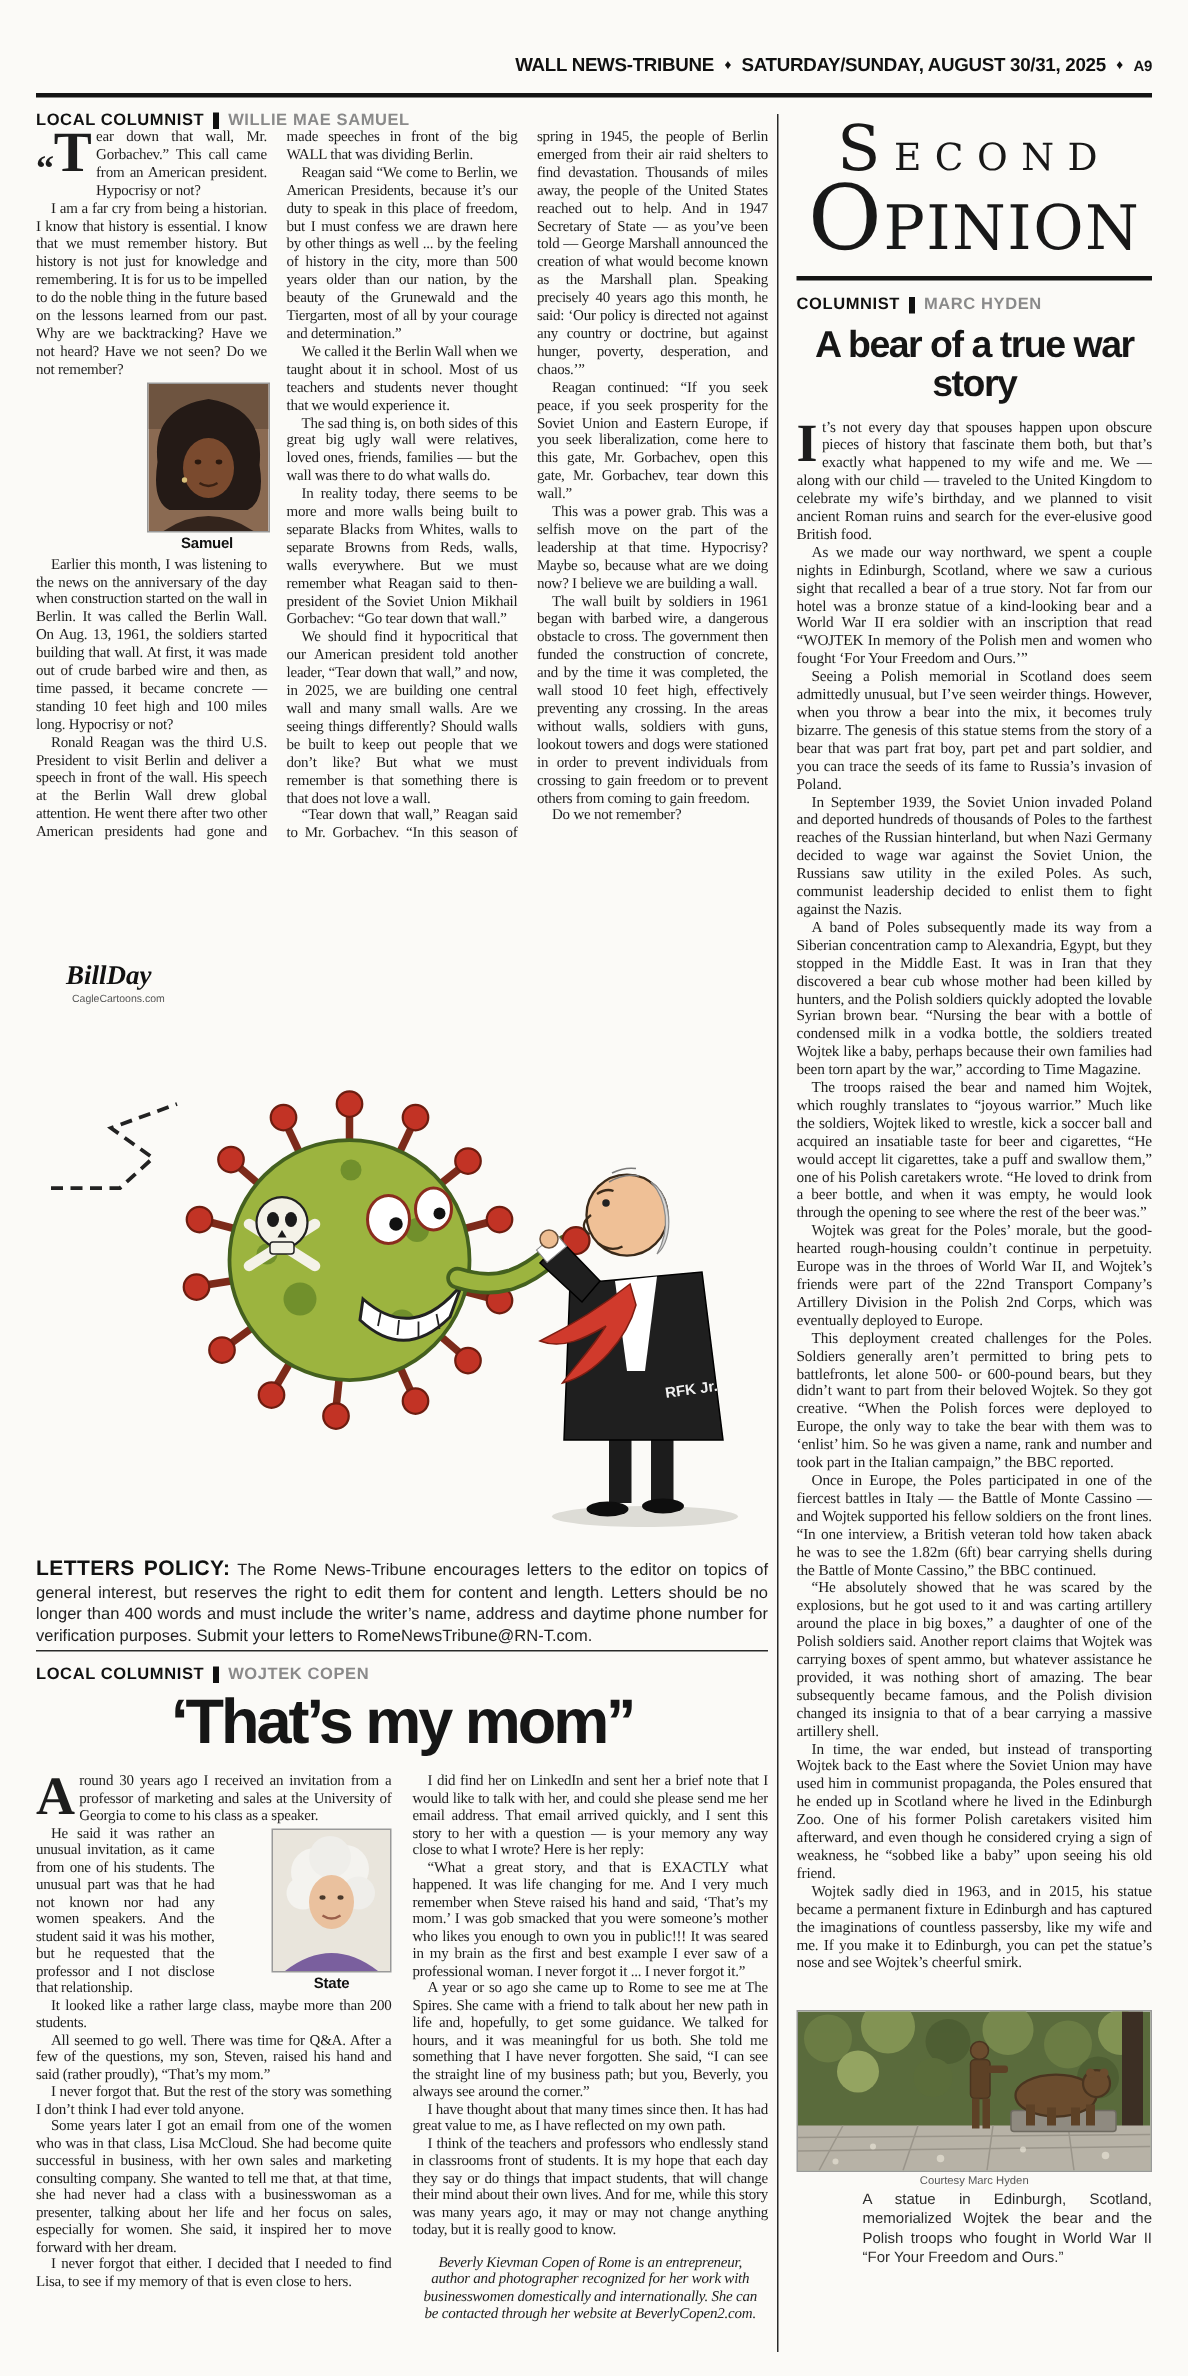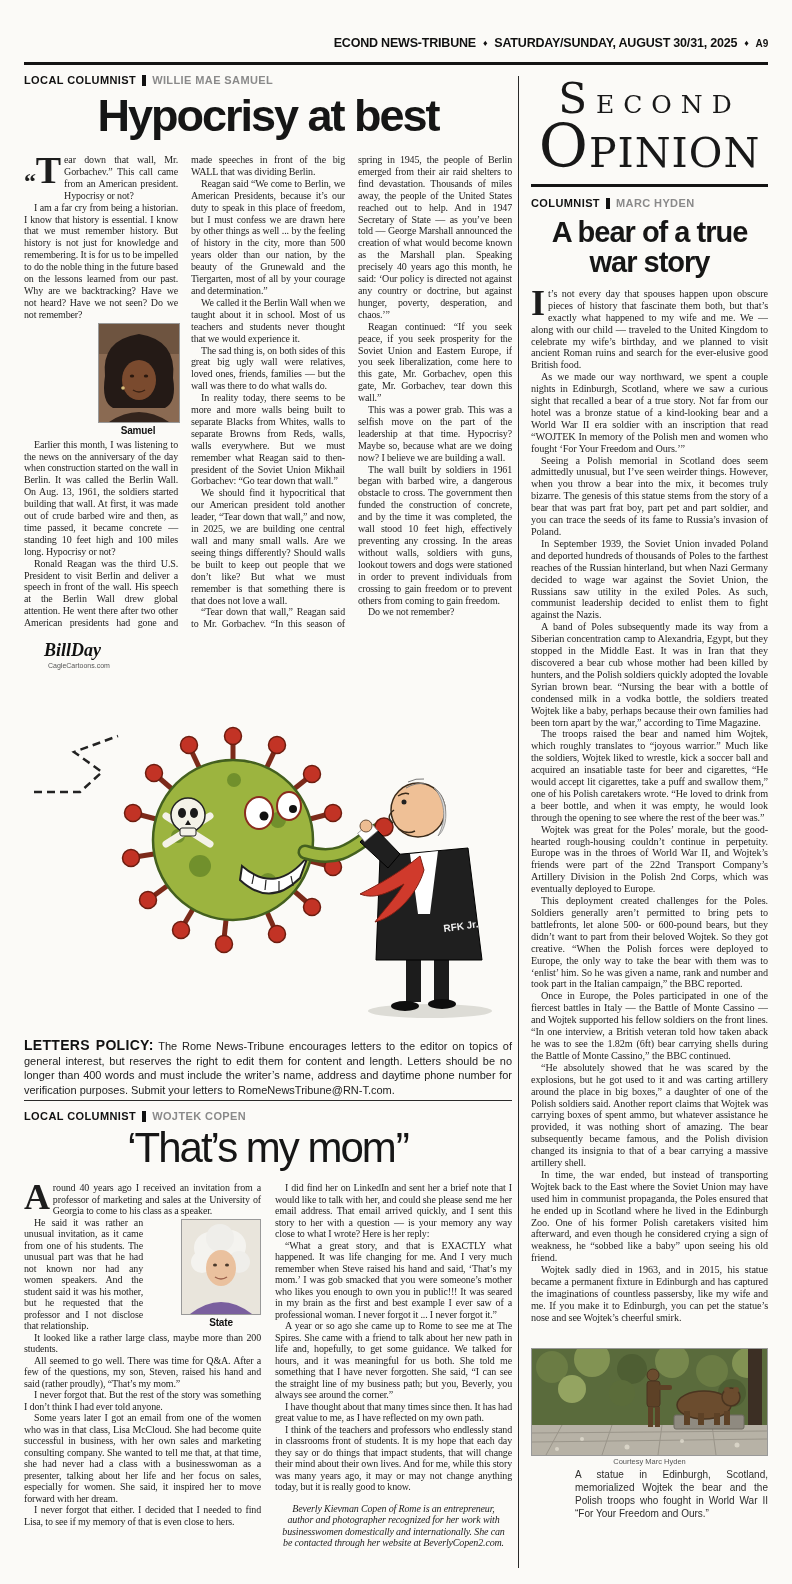--- a/index.html
+++ b/index.html
@@ -44,63 +44,62 @@
   .cartoon{position:absolute;left:28px;top:630px;width:484px;height:396px;}
 
   
   .letters{position:absolute;left:24px;top:1038px;width:488px;font-family:"Liberation Sans",sans-serif;
            font-size:11px;line-height:14.5px;color:#222;text-align:justify;}
   .letters b{font-size:14px;letter-spacing:.3px;color:#111;}
   .mid-rule{position:absolute;left:24px;top:1100px;width:488px;height:1px;background:#2a2a2a;}
 
   
   .copen{position:absolute;left:24px;top:1110px;width:488px;}
-  .copen h1{font-family:"Liberation Sans",sans-serif;font-weight:normal;font-size:42px;
+  .copen h1{font-family:"Liberation Sans",sans-serif;font-weight:bold;font-size:42px;
             letter-spacing:-2px;text-align:center;margin:2px 0 10px 0;color:#161616;}
   .cols2{column-count:2;column-gap:14px;font-family:"Liberation Serif",serif;font-size:10px;
          line-height:11.5px;letter-spacing:-.15px;text-align:justify;height:392px;overflow:hidden;}
 
   
   .vdiv{position:absolute;left:518px;top:76px;width:1px;height:1492px;background:#2a2a2a;}
 
   
   .right{position:absolute;left:531px;top:78px;width:237px;}
   .mast{font-family:"DejaVu Serif",serif;text-align:center;color:#181818;line-height:1;}
   .m1{font-size:25px;letter-spacing:9px;}
   .m1 .big{font-size:42px;letter-spacing:9px;}
   .m2{font-size:41px;letter-spacing:1px;margin-top:-4px;}
   .m2 .big{font-size:60px;}
   .mast-rule{height:3px;background:#141414;margin:8px 0 10px 0;}
-  .right h2{font-family:"Liberation Sans",sans-serif;font-weight:bold;font-size:29px;
+  .right h2{font-family:"Liberation Sans",sans-serif;font-weight:bold;font-size:25px;
             letter-spacing:-1px;text-align:center;margin:8px 4px 10px 4px;line-height:1.05;color:#161616;}
   .hyden-body{font-family:"Liberation Serif",serif;font-size:10.2px;line-height:11.9px;
               letter-spacing:-.1px;text-align:justify;height:1052px;overflow:hidden;}
   .statue{margin-top:8px;}
   .statue svg{display:block;border:1px solid #999;}
   .credit{font-family:"Liberation Sans",sans-serif;font-size:7.5px;color:#555;text-align:center;margin-top:1px;}
   .pcaption{font-family:"Liberation Sans",sans-serif;font-size:10px;line-height:13px;
             color:#2d2d2d;text-align:justify;margin-top:2px;margin-left:44px;}
 </style>
 </head>
 <body>
 
 <div class="page">
 
   <div class="topline">
-    <span>ECOND NEWS-TRIBUNE</span><span class="dia">♦</span><span>SATURDAY/SUNDAY, AUGUST 30/31, 2025</span><span class="dia">♦</span><span class="pg">A9</span>
+    <span>WALL NEWS-TRIBUNE</span><span class="dia">♦</span><span>SATURDAY/SUNDAY, AUGUST 30/31, 2025</span><span class="dia">♦</span><span class="pg">A9</span>
   </div>
   <div class="header-rule"></div>
 
   <div class="hyp">
     <div class="kicker">
       <span>LOCAL COLUMNIST</span>
       <span class="k-bar"></span>
       <span class="k-name">WILLIE MAE SAMUEL</span>
     </div>
-    <h1>Hypocrisy at best</h1>
     <div class="cols3">
       <p class="bp ni"><span class="leadin"><span class="oq">“</span><span class="dc">T</span></span><span>ear down that wall, Mr. Gorbachev.” This call came from an American president. Hypocrisy or not?</span></p>
       <p class="bp">I am a far cry from being a historian. I know that history is essential. I know that we must remember history. But history is not just for knowledge and remembering. It is for us to be impelled to do the noble thing in the future based on the lessons learned from our past. Why are we backtracking? Have we not heard? Have we not seen? Do we not remember?</p>
       <div class="ph-float">
         <svg width="80" height="98" viewBox="0 0 80 98">
           <rect width="80" height="98" fill="#8a6a52"></rect>
           <rect width="80" height="30" fill="#6e5440"></rect>
           <path d="M6,52 Q2,16 40,10 Q78,16 74,54 Q78,78 66,84 L14,84 Q2,78 6,52 Z" fill="#241a16"></path>
           <ellipse cx="40" cy="56" rx="17" ry="20" fill="#7a4a2e"></ellipse>
           <ellipse cx="33" cy="52" rx="2.2" ry="1.6" fill="#2a180e"></ellipse>
@@ -237,21 +236,21 @@
   <div class="mid-rule"></div>
 
   <div class="copen">
     <div class="kicker">
       <span>LOCAL COLUMNIST</span>
       <span class="k-bar"></span>
       <span class="k-name">WOJTEK COPEN</span>
     </div>
     <h1>‘That’s my mom’’</h1>
     <div class="cols2">
-      <p class="bp ni"><span class="dc2">A</span><span>round 40 years ago I received an invitation from a professor of marketing and sales at the University of Georgia to come to his class as a speaker.</span></p>
+      <p class="bp ni"><span class="dc2">A</span><span>round 30 years ago I received an invitation from a professor of marketing and sales at the University of Georgia to come to his class as a speaker.</span></p>
       <div class="ph-float">
         <svg width="78" height="94" viewBox="0 0 78 94">
           <rect width="78" height="94" fill="#e9e5dc"></rect>
           <circle cx="28" cy="28" r="16" fill="#f4f3ef"></circle>
             <circle cx="48" cy="26" r="16" fill="#f4f3ef"></circle>
           <circle cx="38" cy="18" r="14" fill="#efeeea"></circle>
             <circle cx="20" cy="42" r="11" fill="#f4f3ef"></circle>
           <circle cx="57" cy="42" r="11" fill="#efeeea"></circle>
           <ellipse cx="39" cy="48" rx="15" ry="18" fill="#eac19e"></ellipse>
           <ellipse cx="33" cy="45" rx="2" ry="1.5" fill="#4a3a2c"></ellipse>

